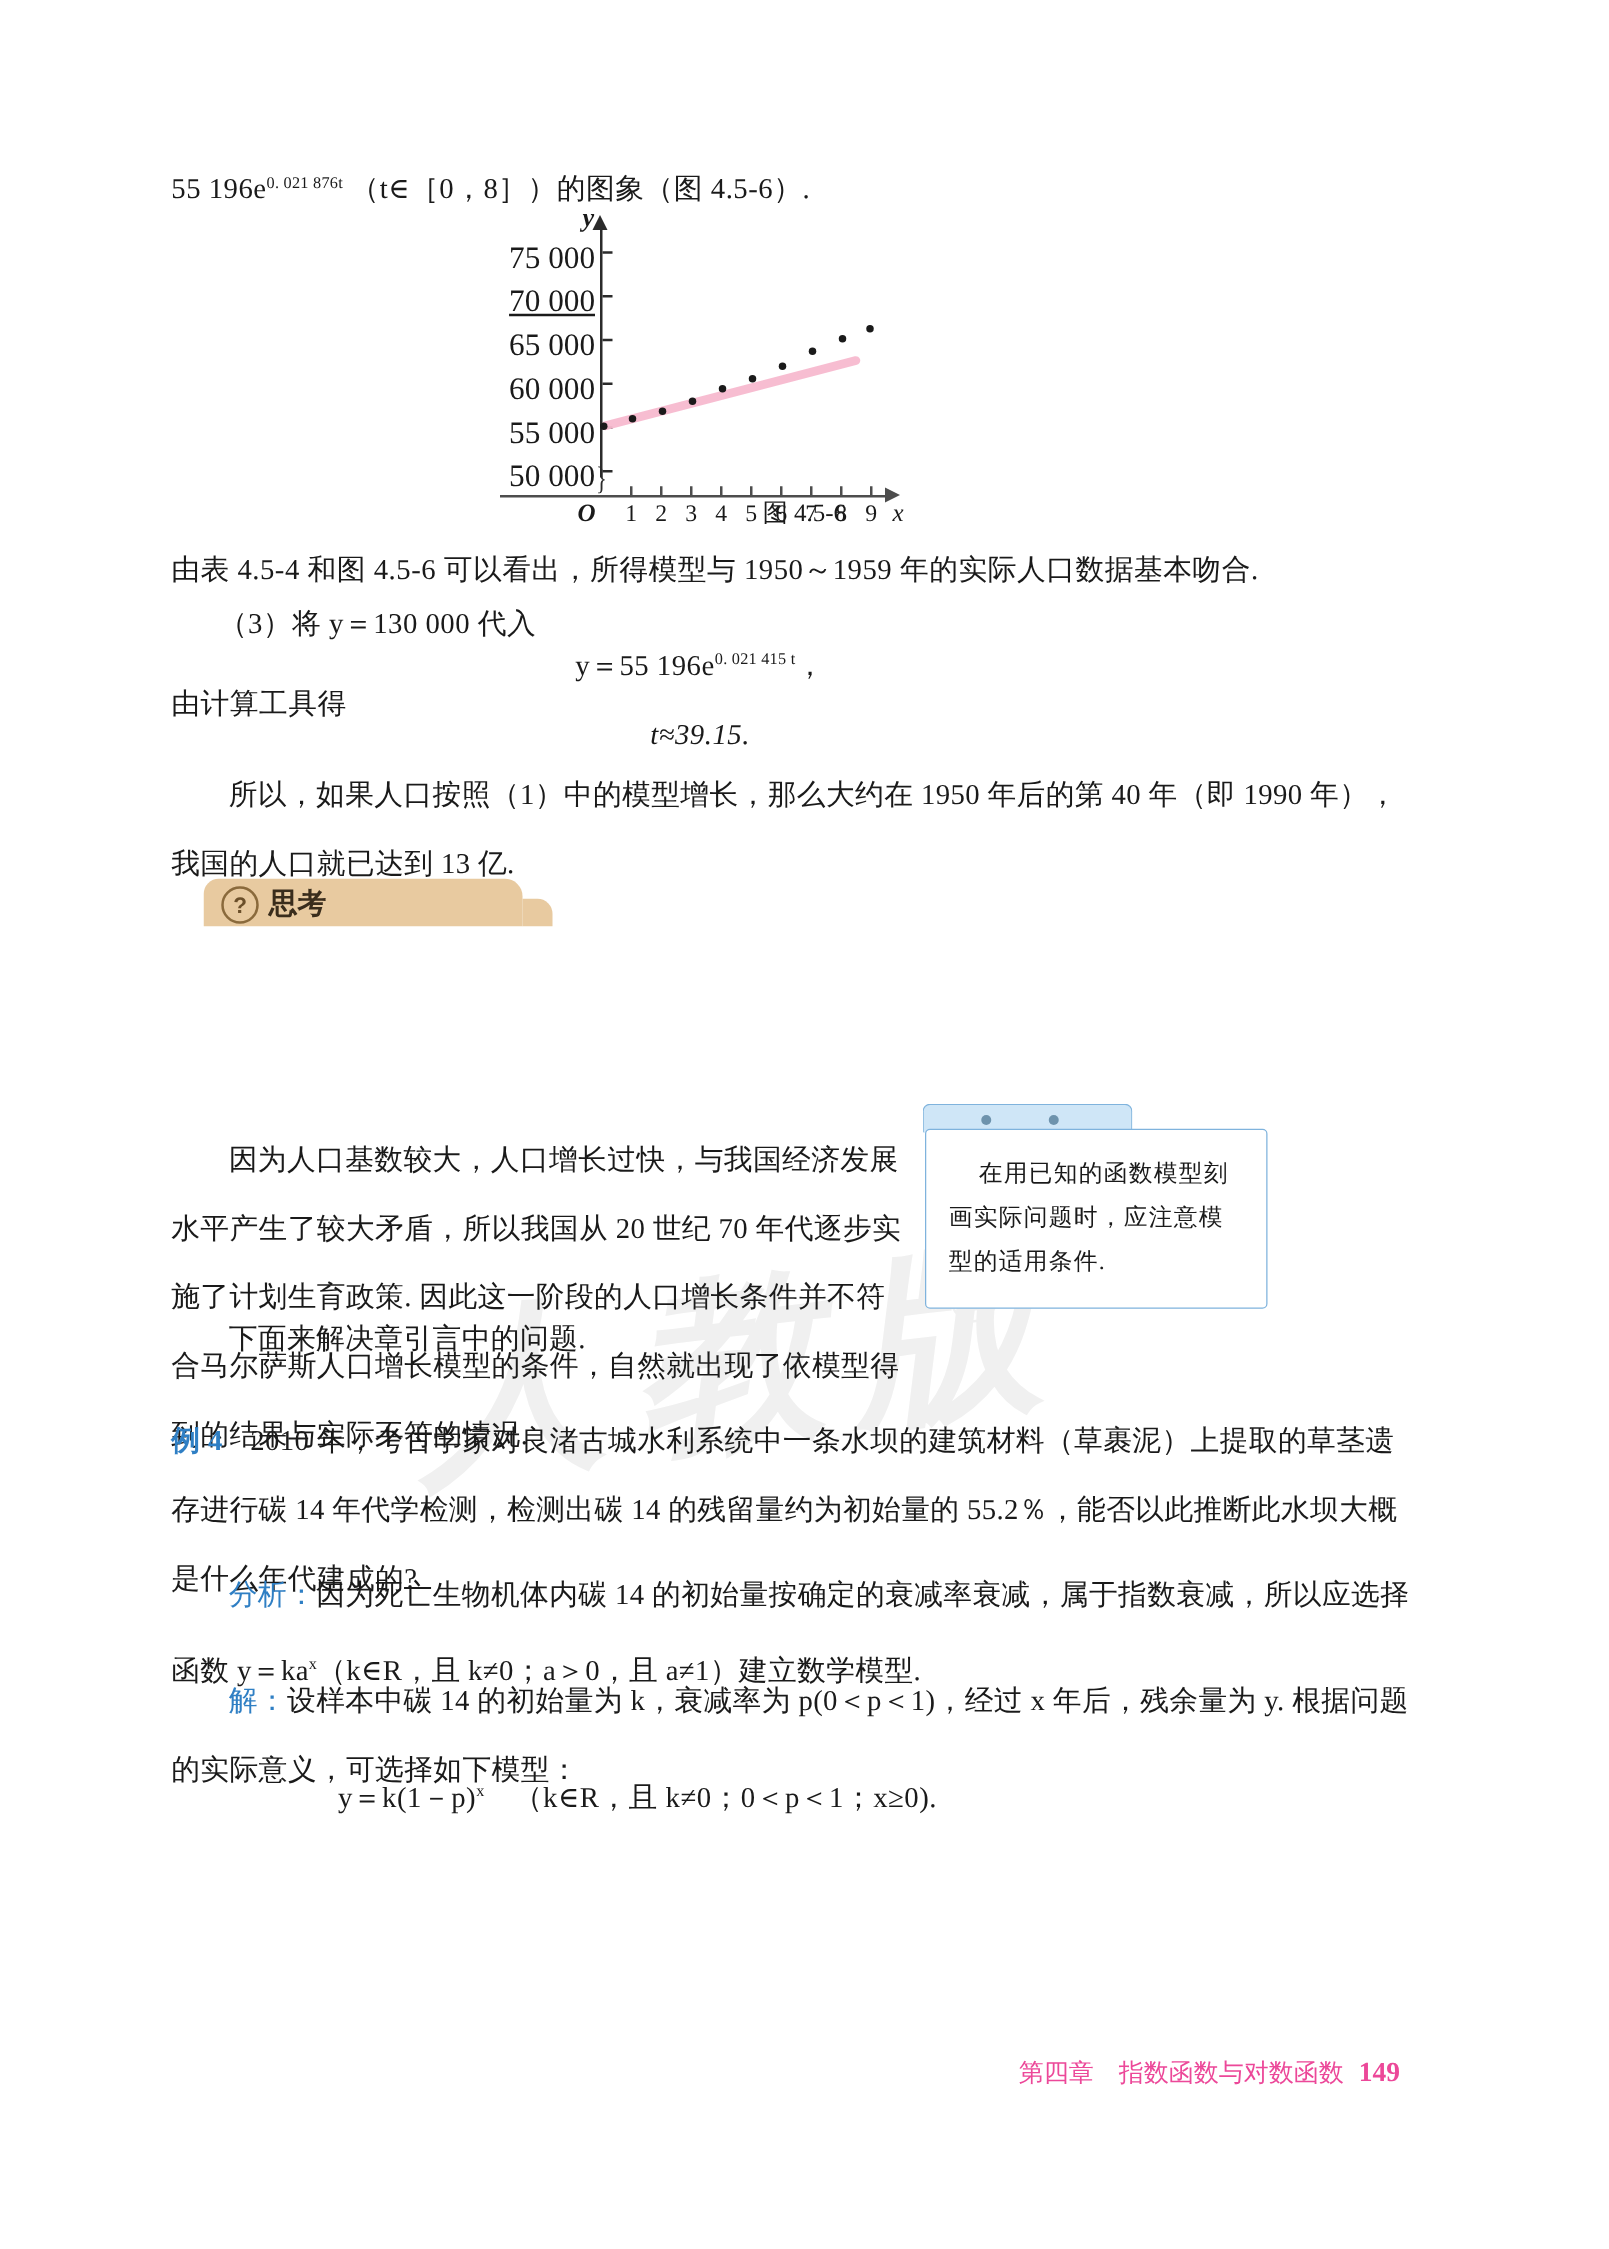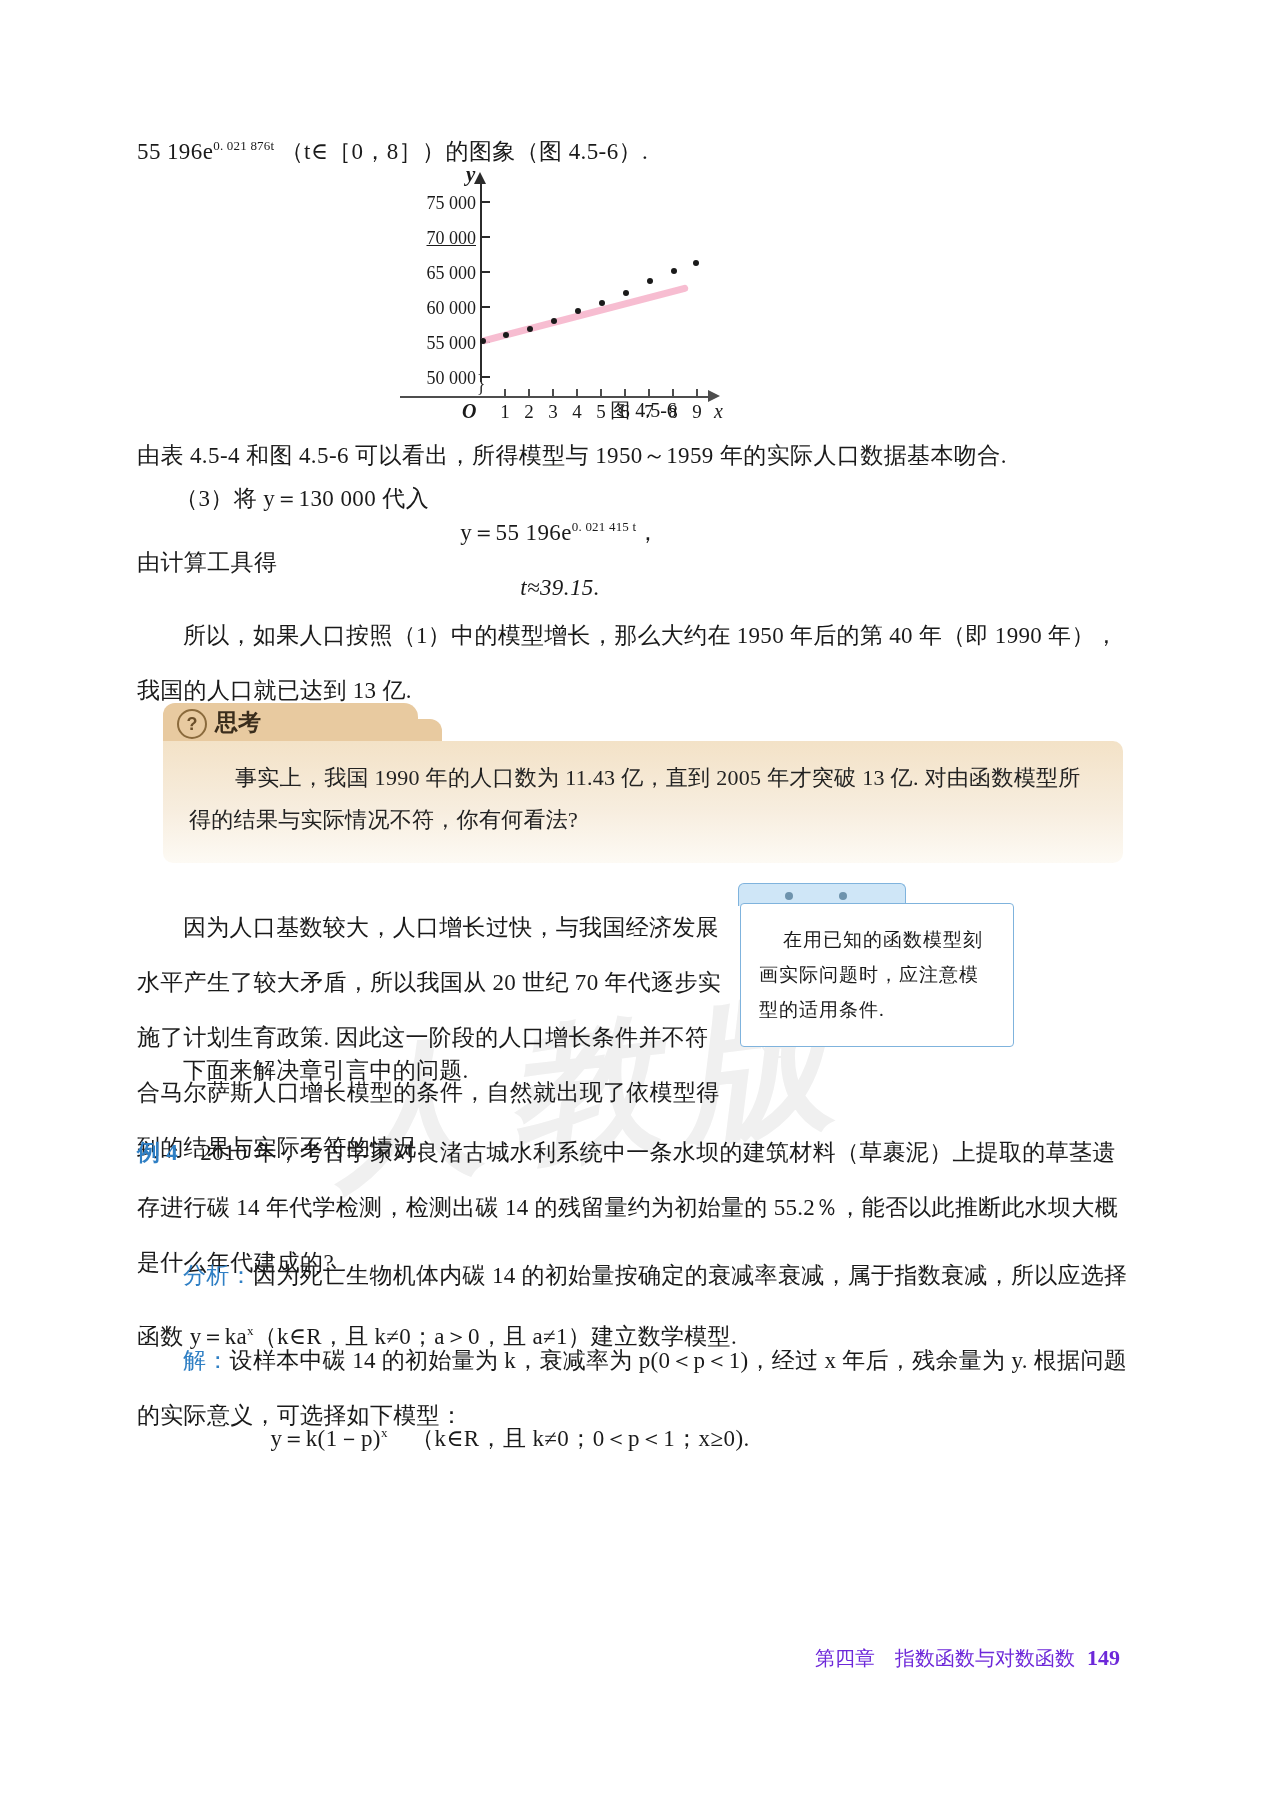--- a/index.html
+++ b/index.html
@@ -45,21 +45,21 @@
     position:absolute;
     font-size:23px;
     line-height:55px;
     letter-spacing:0.3px;
   }
   sup.small{font-size:13px;vertical-align:super;letter-spacing:0.2px;}
 
   
   .chart{position:absolute;left:380px;top:168px;width:360px;height:235px;}
   .ylabels{position:absolute;left:0;top:0;width:96px;}
-  .ylab{position:absolute;right:0;font-size:18px;white-space:nowrap;}
+  .ylab{position:absolute;right:0;font-size:25px;white-space:nowrap;}
   .yaxis{position:absolute;left:100px;top:14px;width:2px;height:200px;background:#2b2b2b;}
   .yarrow{position:absolute;left:94px;top:4px;width:0;height:0;
     border-left:6px solid transparent;border-right:6px solid transparent;border-bottom:12px solid #2b2b2b;}
   .ytick{position:absolute;left:102px;width:8px;height:2px;background:#2b2b2b;}
   .ysym{position:absolute;left:86px;top:-6px;font-size:21px;font-style:italic;font-weight:bold;}
   .xaxis{position:absolute;left:20px;top:228px;width:310px;height:2px;background:#4d4d4d;}
   .xarrow{position:absolute;left:328px;top:222px;width:0;height:0;
     border-top:6px solid transparent;border-bottom:6px solid transparent;border-left:12px solid #4d4d4d;}
   .xtick{position:absolute;top:221px;width:2px;height:8px;background:#4d4d4d;}
   .xlab{position:absolute;top:233px;font-size:19px;text-align:center;width:20px;}
@@ -113,21 +113,21 @@
   .note-text{
     position:absolute;left:18px;top:18px;width:238px;
     font-size:19px;line-height:35px;color:#1a1a1a;letter-spacing:1px;
   }
 
   .exlabel{color:#2f7fc4;font-weight:bold;}
   .bluelabel{color:#2f7fc4;}
 
   .footer{
     position:absolute;left:0;top:1645px;width:1120px;text-align:right;
-    font-size:20px;color:#6d28d9;
+    font-size:20px;color:#ec4899;
   }
   .footer .pg{font-weight:bold;font-size:22px;margin-left:12px;}
 </style>
 </head>
 <body>
 
 <div class="page">
 
   <div class="watermark">人教版</div>
   <div class="watermark-r">R</div>
@@ -215,23 +215,20 @@
 
     <div class="line" style="left:0;top:573px;width:1120px;text-align:center;font-style:italic;">t≈39.15.</div>
 
     <div class="para" style="left:137px;top:608px;width:1000px;text-indent:46px;">所以，如果人口按照（1）中的模型增长，那么大约在 1950 年后的第 40 年（即 1990 年），我国的人口就已达到 13 亿.</div>
 
     <div class="think-wrap">
       <div class="think-tab">
         <div class="qmark">?</div>
         <div class="think-title">思考</div>
       </div>
-      <div class="think-body">
-        <div class="think-text" style="text-indent:46px;">事实上，我国 1990 年的人口数为 11.43 亿，直到 2005 年才突破 13 亿. 对由函数模型所得的结果与实际情况不符，你有何看法?</div>
-      </div>
     </div>
 
     <div class="note-tab">
       <div class="note-hole" style="left:46px;"></div>
       <div class="note-hole" style="left:100px;"></div>
     </div>
     <div class="note">
       <div class="note-text" style="text-indent:24px;">在用已知的函数模型刻画实际问题时，应注意模型的适用条件.</div>
     </div>
 

